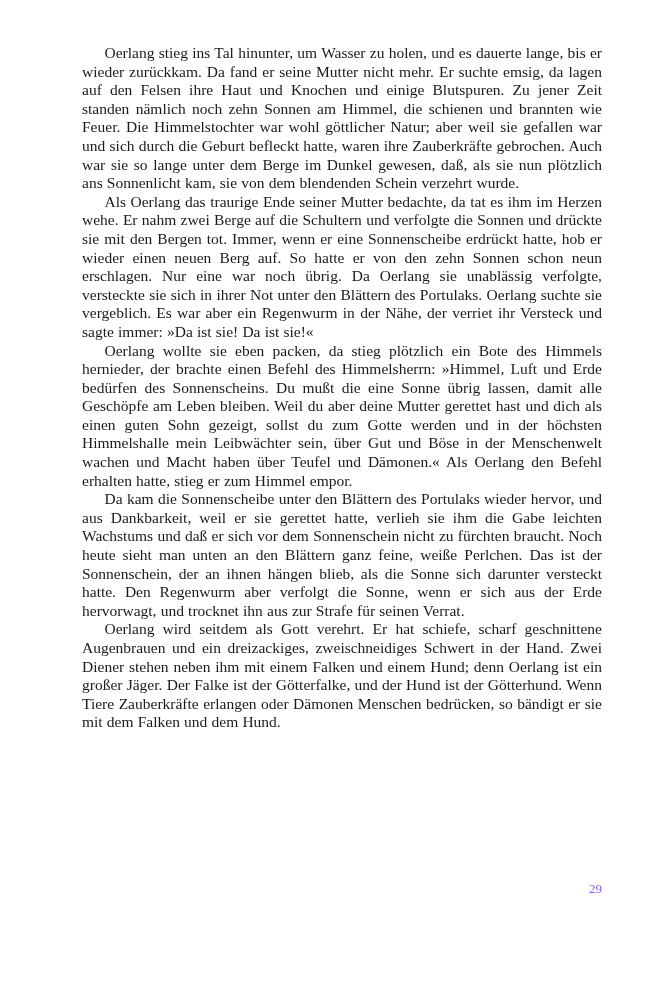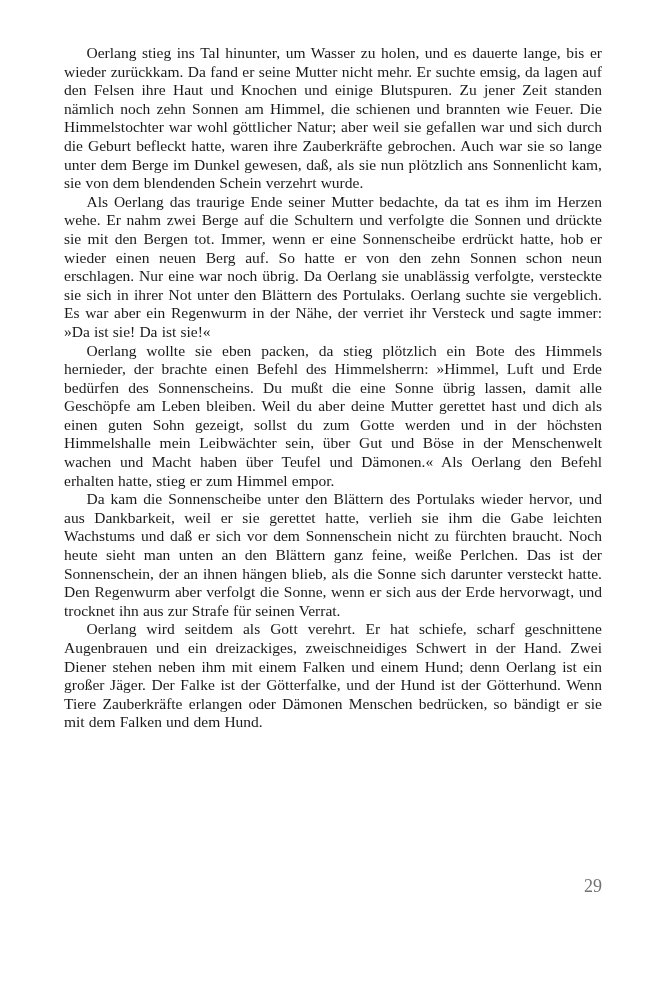--- a/index.html
+++ b/index.html
@@ -12,42 +12,42 @@
     height: 990px;
     position: relative;
     font-family: "Liberation Serif", "DejaVu Serif", serif;
     color: #1a1a1a;
     overflow: hidden;
   }
   .book-page {
     box-sizing: border-box;
     width: 660px;
     height: 919px;
-    padding: 44px 58px 0 64px;
+    padding: 44px 58px 0 82px;
     position: relative;
   }
   .text-block {
     width: 100%;
   }
   .para {
     margin: 0;
     font-size: 15.5px;
     line-height: 18.6px;
     text-align: justify;
     text-indent: 1.45em;
     hyphens: auto;
     -webkit-hyphens: auto;
     word-spacing: 0.02em;
   }
   .page-number {
     position: absolute;
     right: 58px;
     bottom: 22px;
-    font-size: 18px;
-    color: #737373;
+    font-size: 13px;
+    color: #8b5cf6;
   }
 </style>
 </head>
 <body>
 
 <div class="book-page">
   <div class="text-block">
     <p class="para" lang="de">Oerlang stieg ins Tal hinunter, um Wasser zu holen, und es dauerte lange, bis er wieder zurückkam. Da fand er seine Mutter nicht mehr. Er suchte emsig, da lagen auf den Felsen ihre Haut und Knochen und einige Blutspuren. Zu jener Zeit standen nämlich noch zehn Sonnen am Himmel, die schienen und brannten wie Feuer. Die Himmelstochter war wohl göttlicher Natur; aber weil sie gefallen war und sich durch die Geburt befleckt hatte, waren ihre Zauberkräfte gebrochen. Auch war sie so lange unter dem Berge im Dunkel gewesen, daß, als sie nun plötzlich ans Sonnenlicht kam, sie von dem blendenden Schein verzehrt wurde.</p>
     <p class="para" lang="de">Als Oerlang das traurige Ende seiner Mutter bedachte, da tat es ihm im Herzen wehe. Er nahm zwei Berge auf die Schultern und verfolgte die Sonnen und drückte sie mit den Bergen tot. Immer, wenn er eine Sonnenscheibe erdrückt hatte, hob er wieder einen neuen Berg auf. So hatte er von den zehn Sonnen schon neun erschlagen. Nur eine war noch übrig. Da Oerlang sie unablässig verfolgte, versteckte sie sich in ihrer Not unter den Blättern des Portulaks. Oerlang suchte sie vergeblich. Es war aber ein Regenwurm in der Nähe, der verriet ihr Versteck und sagte immer: »Da ist sie! Da ist sie!«</p>
     <p class="para" lang="de">Oerlang wollte sie eben packen, da stieg plötzlich ein Bote des Himmels hernieder, der brachte einen Befehl des Himmelsherrn: »Himmel, Luft und Erde bedürfen des Sonnenscheins. Du mußt die eine Sonne übrig lassen, damit alle Geschöpfe am Leben bleiben. Weil du aber deine Mutter gerettet hast und dich als einen guten Sohn gezeigt, sollst du zum Gotte werden und in der höchsten Himmelshalle mein Leibwächter sein, über Gut und Böse in der Menschenwelt wachen und Macht haben über Teufel und Dämonen.« Als Oerlang den Befehl erhalten hatte, stieg er zum Himmel empor.</p>

